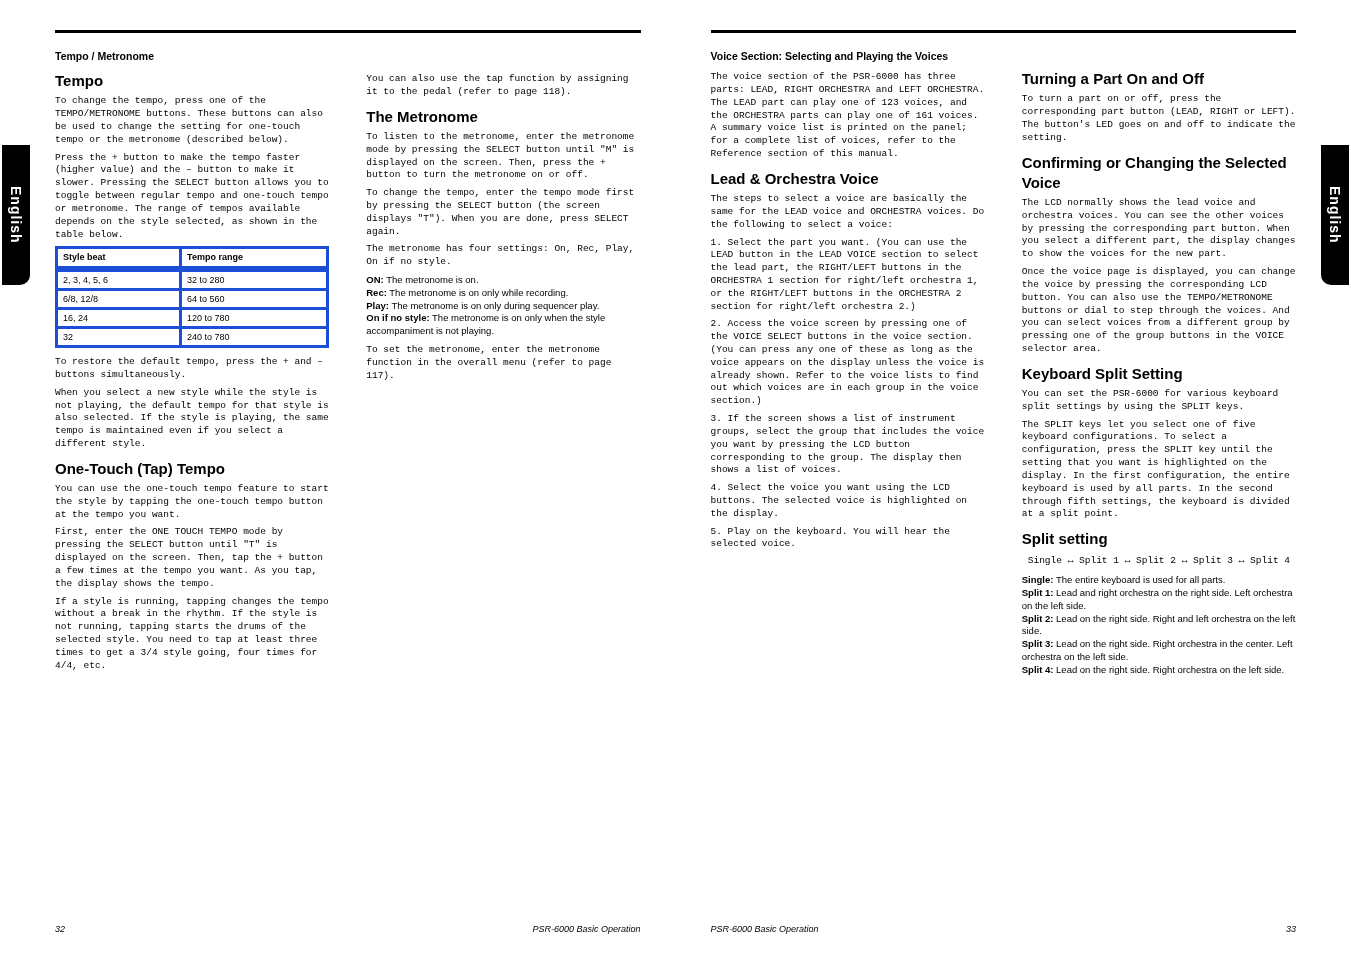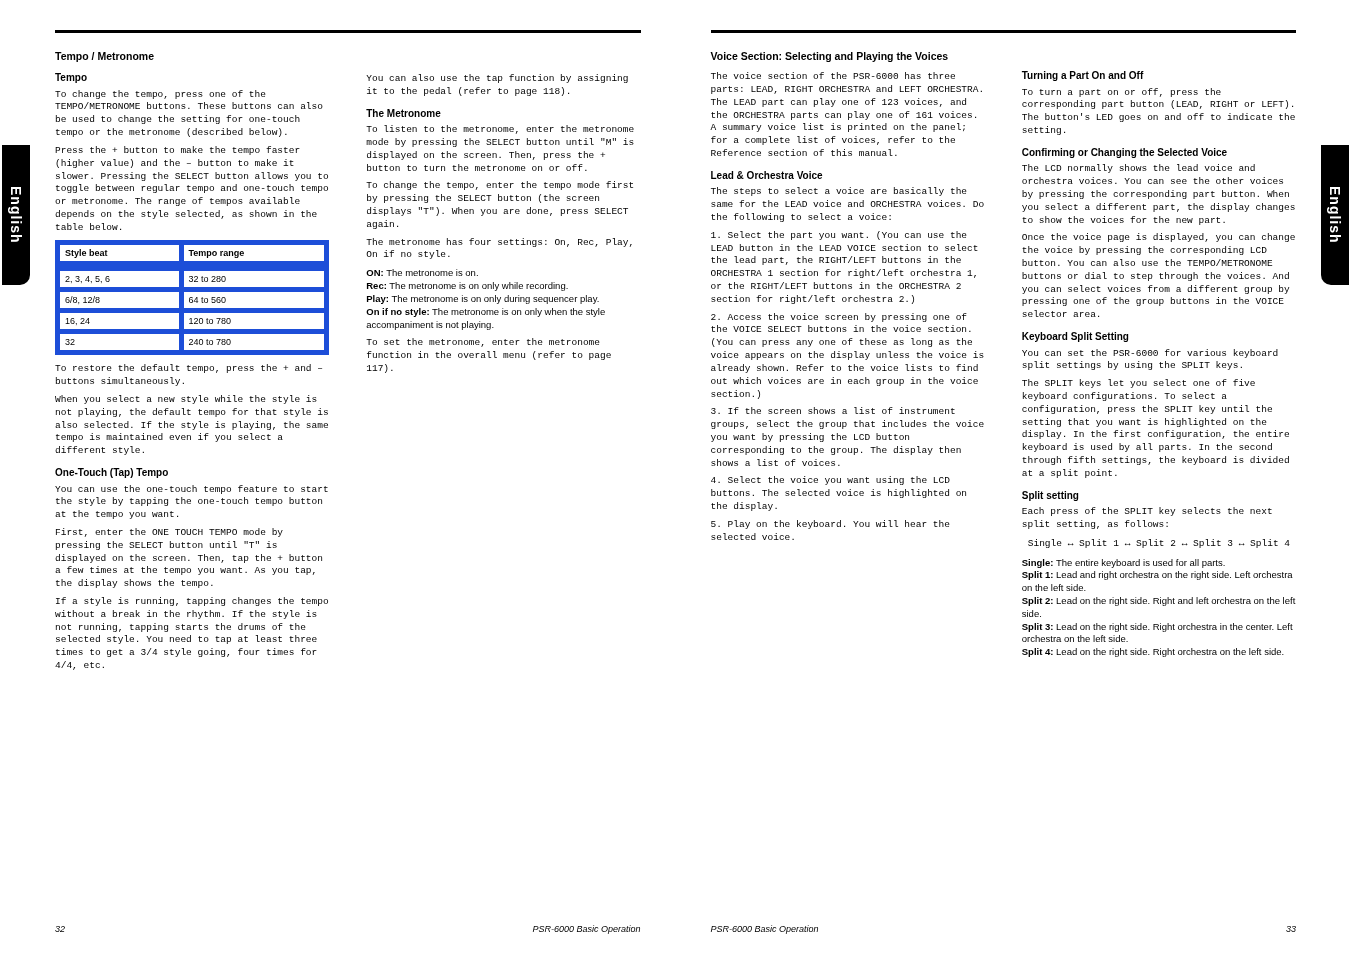--- a/index.html
+++ b/index.html
@@ -60,33 +60,33 @@
   .col {
     flex: 1;
     min-width: 0;
   }
   h3.section {
     font-size: 10.5px;
     font-weight: bold;
     margin: 4px 0 8px 0;
   }
   h4.sub {
-    font-size: 10px;
+    font-size: 15px;
     font-weight: bold;
     margin: 8px 0 4px 0;
   }
   p { margin-bottom: 5px; font-family: Liberation Mono, monospace; }
   strong { font-weight: bold; }
   table.tempo {
     border-collapse: collapse;
     width: 100%;
     margin: 4px 0 8px 0;
   }
   table.tempo td, table.tempo th {
-    border: 5px solid #1d4ed8;
+    border: 3px solid #1d4ed8;
     padding: 2px 5px;
     text-align: left;
     font-size: 9px;
   }
   table.tempo .gap td {
     border-left: none;
     border-right: none;
     height: 3px;
     padding: 0;
   }
@@ -229,21 +229,20 @@
 
       <h4 class="sub">Confirming or Changing the Selected Voice</h4>
       <p>The LCD normally shows the lead voice and orchestra voices. You can see the other voices by pressing the corresponding part button. When you select a different part, the display changes to show the voices for the new part.</p>
       <p>Once the voice page is displayed, you can change the voice by pressing the corresponding LCD button. You can also use the TEMPO/METRONOME buttons or dial to step through the voices. And you can select voices from a different group by pressing one of the group buttons in the VOICE selector area.</p>
 
       <h4 class="sub">Keyboard Split Setting</h4>
       <p>You can set the PSR-6000 for various keyboard split settings by using the SPLIT keys.</p>
       <p>The SPLIT keys let you select one of five keyboard configurations. To select a configuration, press the SPLIT key until the setting that you want is highlighted on the display. In the first configuration, the entire keyboard is used by all parts. In the second through fifth settings, the keyboard is divided at a split point.</p>
 
       <h4 class="sub">Split setting</h4>
-      <p>Each press of the SPLIT key selects the next split setting, as follows:</p>
       <p style="text-align:center; margin:6px 0;">Single ↔ Split 1 ↔ Split 2 ↔ Split 3 ↔ Split 4</p>
 
       <ul class="plain">
         <li>
           <strong>Single:</strong>
           <span>The entire keyboard is used for all parts.</span>
         </li>
         <li>
           <strong>Split 1:</strong>
           <span>Lead and right orchestra on the right side. Left orchestra on the left side.</span>

